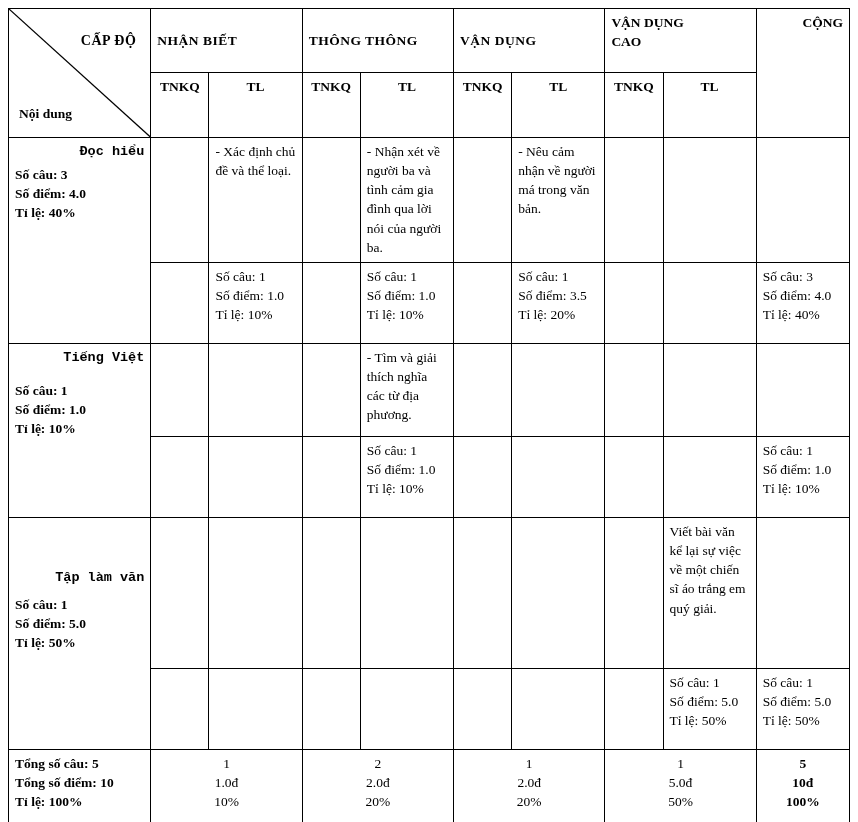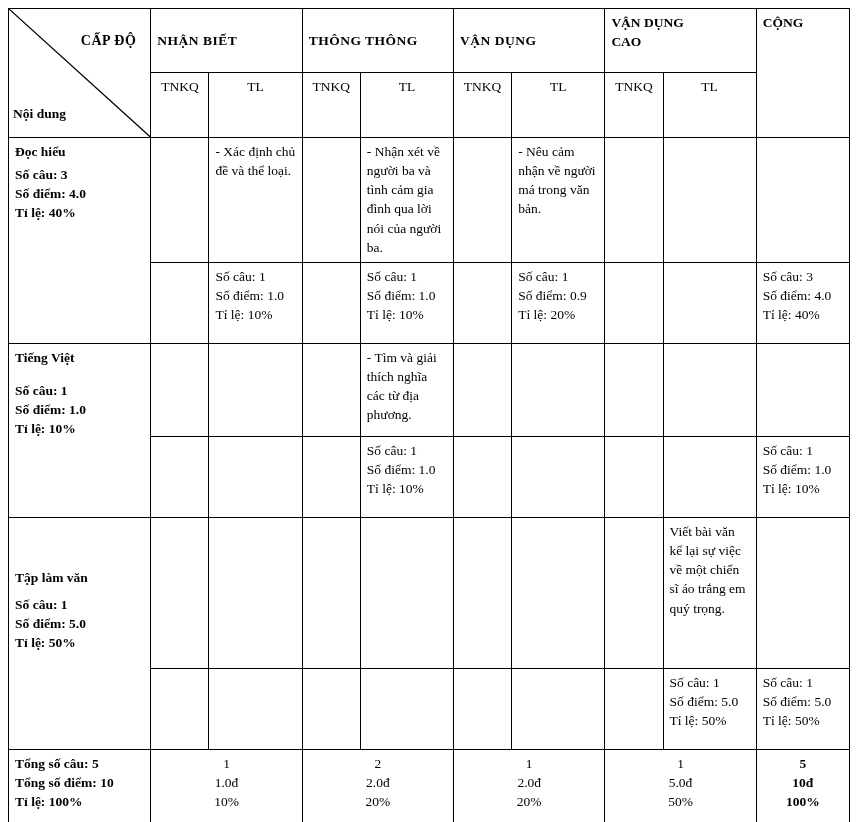--- a/index.html
+++ b/index.html
@@ -55,30 +55,30 @@
   }
   .hdr-vdc {
     text-align: left;
     font-weight: bold;
     vertical-align: top;
     padding-top: 22px;
     padding-left: 14px;
     font-size: 14px;
   }
   .hdr-cong {
-    text-align: left;
+    text-align: right;
     font-weight: bold;
     vertical-align: bottom;
     font-size: 14px;
     padding-bottom: 8px;
     border-radius: 28px;
   }
   .sub-hdr {
     text-align: center;
-    font-weight: normal;
+    font-weight: bold;
     vertical-align: middle;
     font-size: 13px;
     height: 56px;
   }
   
   .corner {
     position: relative;
     height: 120px;
     padding: 0;
   }
@@ -94,36 +94,37 @@
     top: 22px;
     right: 14px;
     font-weight: bold;
     font-size: 14px;
     letter-spacing: 0.5px;
     text-align: right;
   }
   .corner .nd {
     position: absolute;
     bottom: 14px;
-    left: 4px;
+    left: 10px;
     font-weight: bold;
     font-size: 13.5px;
   }
   
   .rowlabel {
     vertical-align: top;
     font-weight: bold;
     font-size: 13.5px;
     line-height: 1.75;
     padding-top: 8px;
   }
   .rowlabel .title {
     display: block;
-    text-align: left;
+    text-align: right;
     margin-bottom: 4px;
+    font-family: Liberation Mono, monospace;
   }
   .rowlabel .title.tlv {
     margin-bottom: 8px;
   }
   .rowlabel .line { display: block; }
   .content-cell {
     font-size: 13.5px;
     line-height: 1.5;
   }
   .stat-cell {
@@ -224,21 +225,21 @@
         </td>
         <td class="stat-cell"></td>
         <td class="stat-cell">
           <span class="line">Số câu: 1</span>
           <span class="line">Số điểm: 1.0</span>
           <span class="line">Tỉ lệ: 10%</span>
         </td>
         <td class="stat-cell"></td>
         <td class="stat-cell">
           <span class="line">Số câu: 1</span>
-          <span class="line">Số điểm: 0.9</span>
+          <span class="line">Số điểm: 3.5</span>
           <span class="line">Tỉ lệ: 20%</span>
         </td>
         <td class="stat-cell"></td>
         <td class="stat-cell"></td>
         <td class="stat-cell">
           <span class="line">Số câu: 3</span>
           <span class="line">Số điểm: 4.0</span>
           <span class="line">Tỉ lệ: 40%</span>
         </td>
       </tr>
@@ -288,21 +289,21 @@
           <span class="line">Số điểm: 5.0</span>
           <span class="line">Tỉ lệ: 50%</span>
         </td>
         <td class="content-cell" style="height:142px"></td>
         <td class="content-cell"></td>
         <td class="content-cell"></td>
         <td class="content-cell"></td>
         <td class="content-cell"></td>
         <td class="content-cell"></td>
         <td class="content-cell"></td>
-        <td class="content-cell">Viết bài văn kể lại sự việc về một chiến sĩ áo trắng em quý trọng.</td>
+        <td class="content-cell">Viết bài văn kể lại sự việc về một chiến sĩ áo trắng em quý giải.</td>
         <td class="content-cell"></td>
       </tr>
 
       <tr>
         <td class="stat-cell" style="height:72px"></td>
         <td class="stat-cell"></td>
         <td class="stat-cell"></td>
         <td class="stat-cell"></td>
         <td class="stat-cell"></td>
         <td class="stat-cell"></td>

